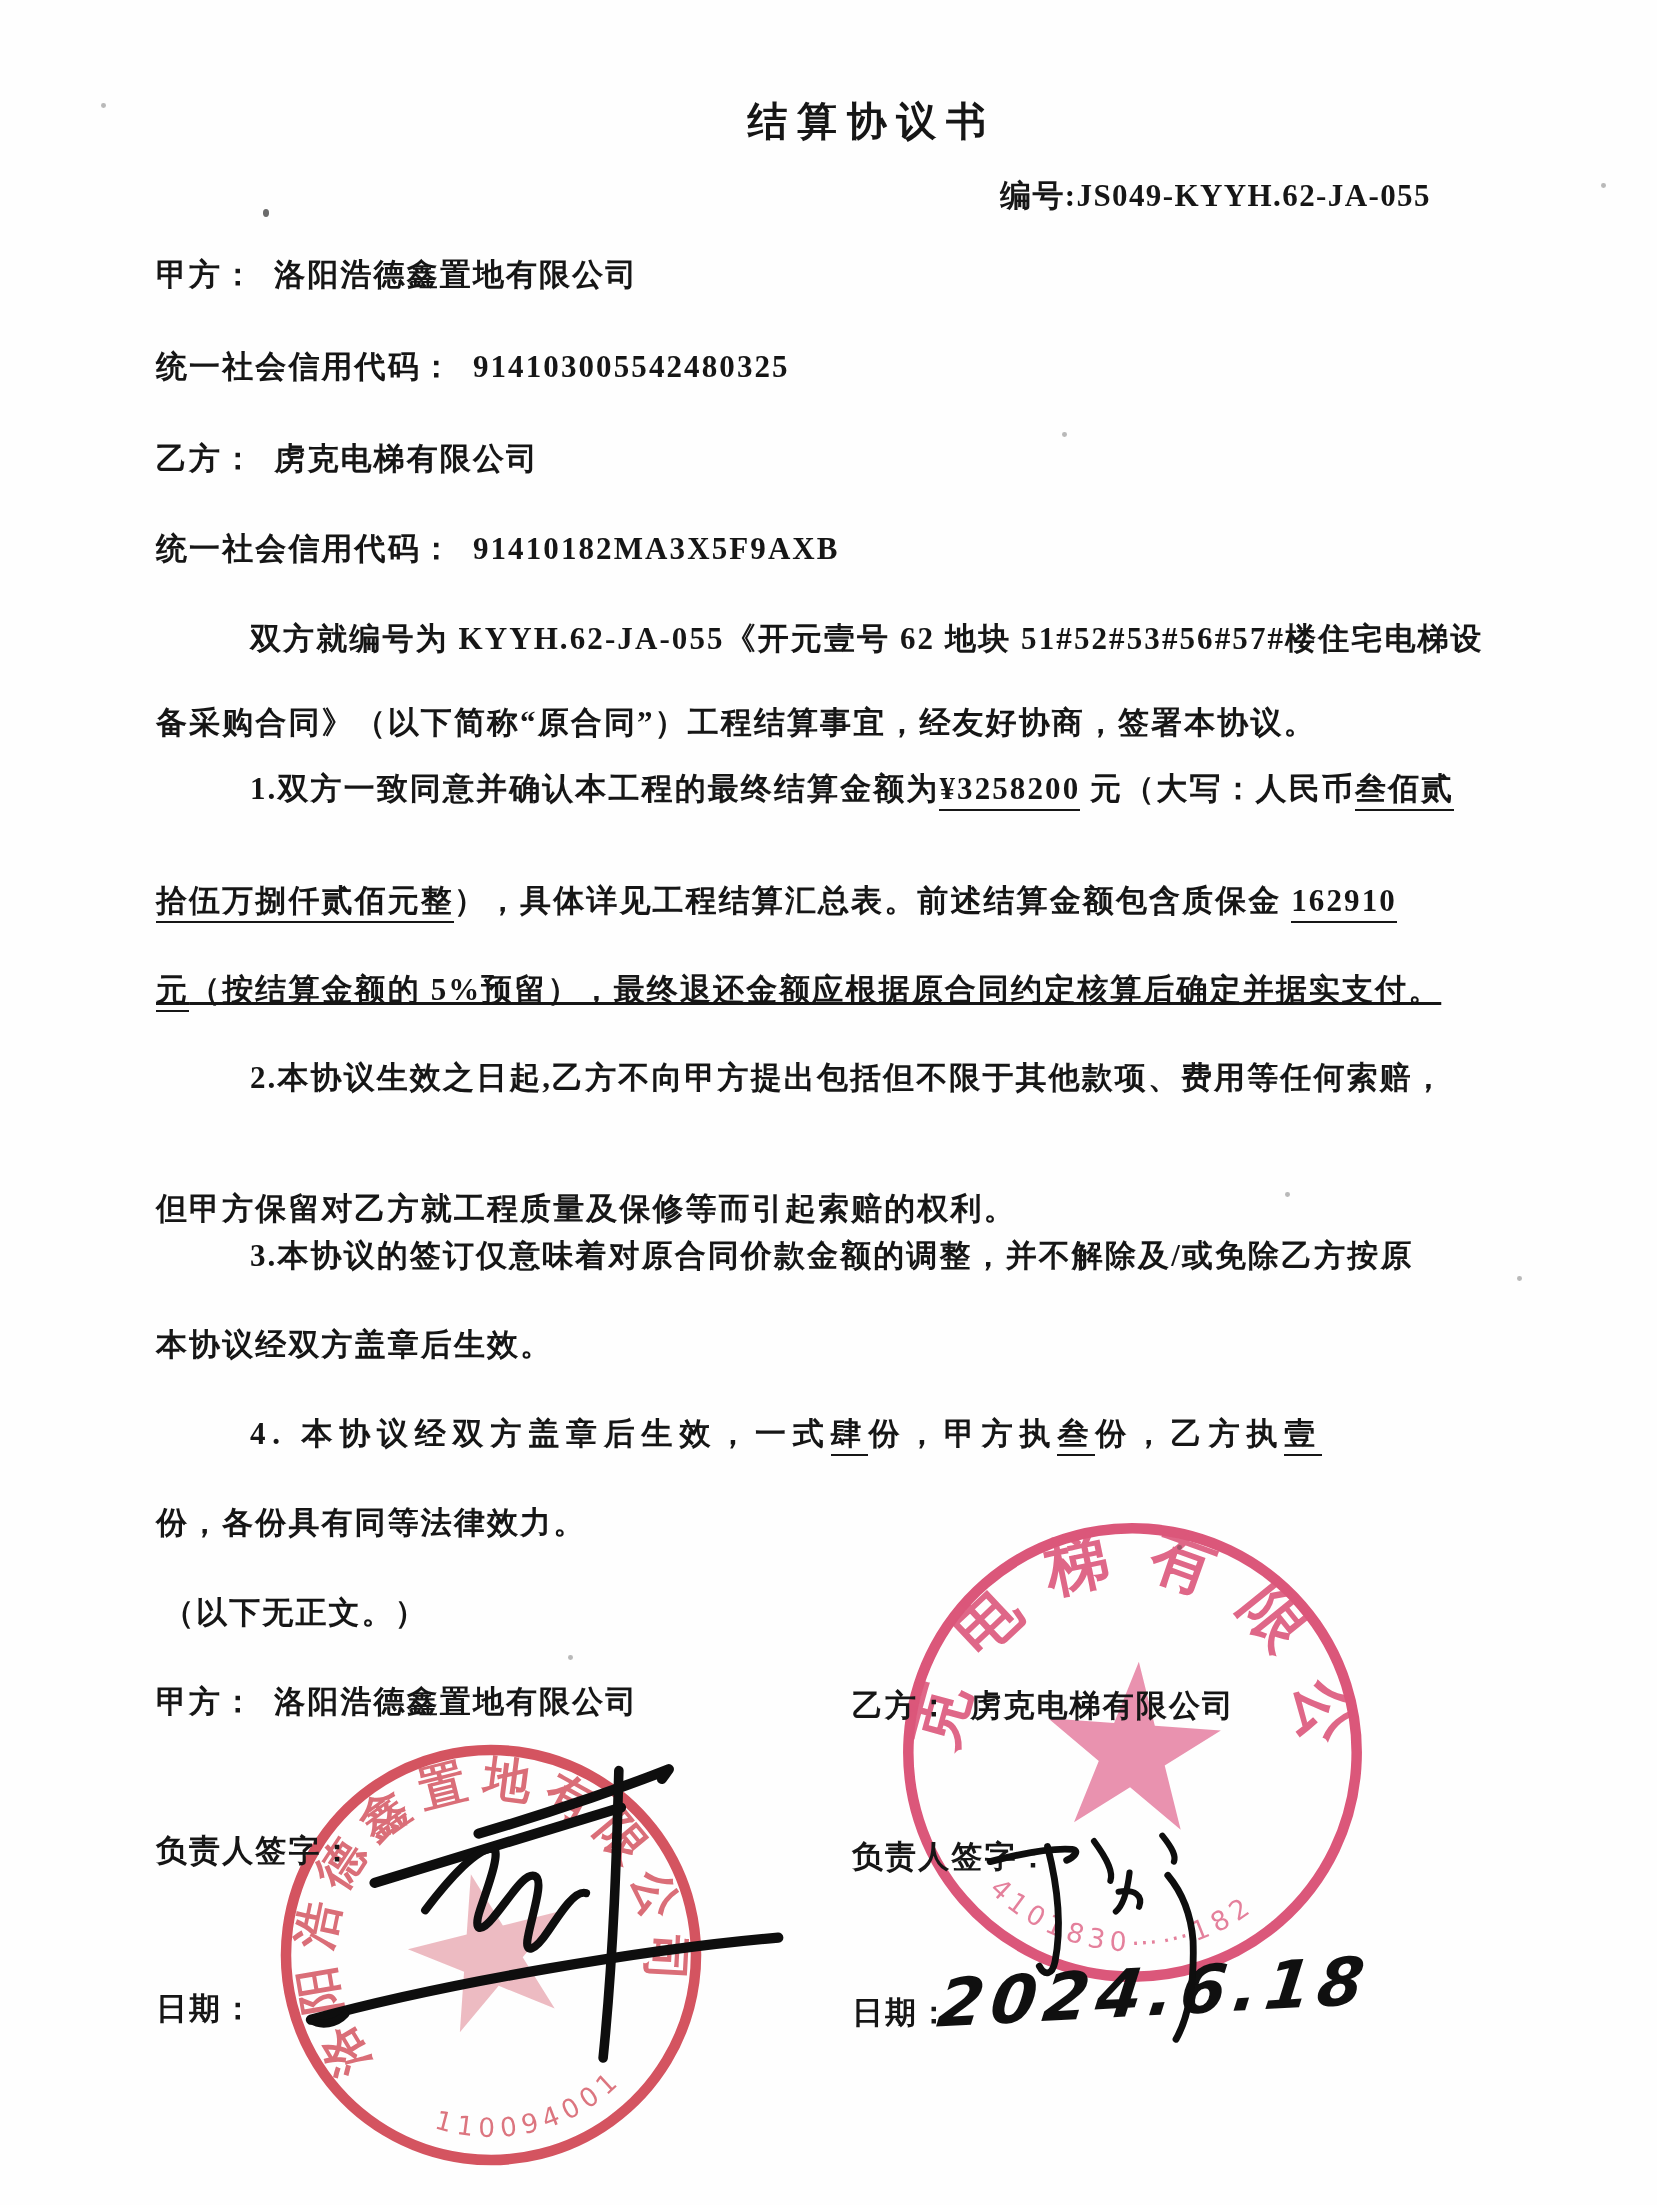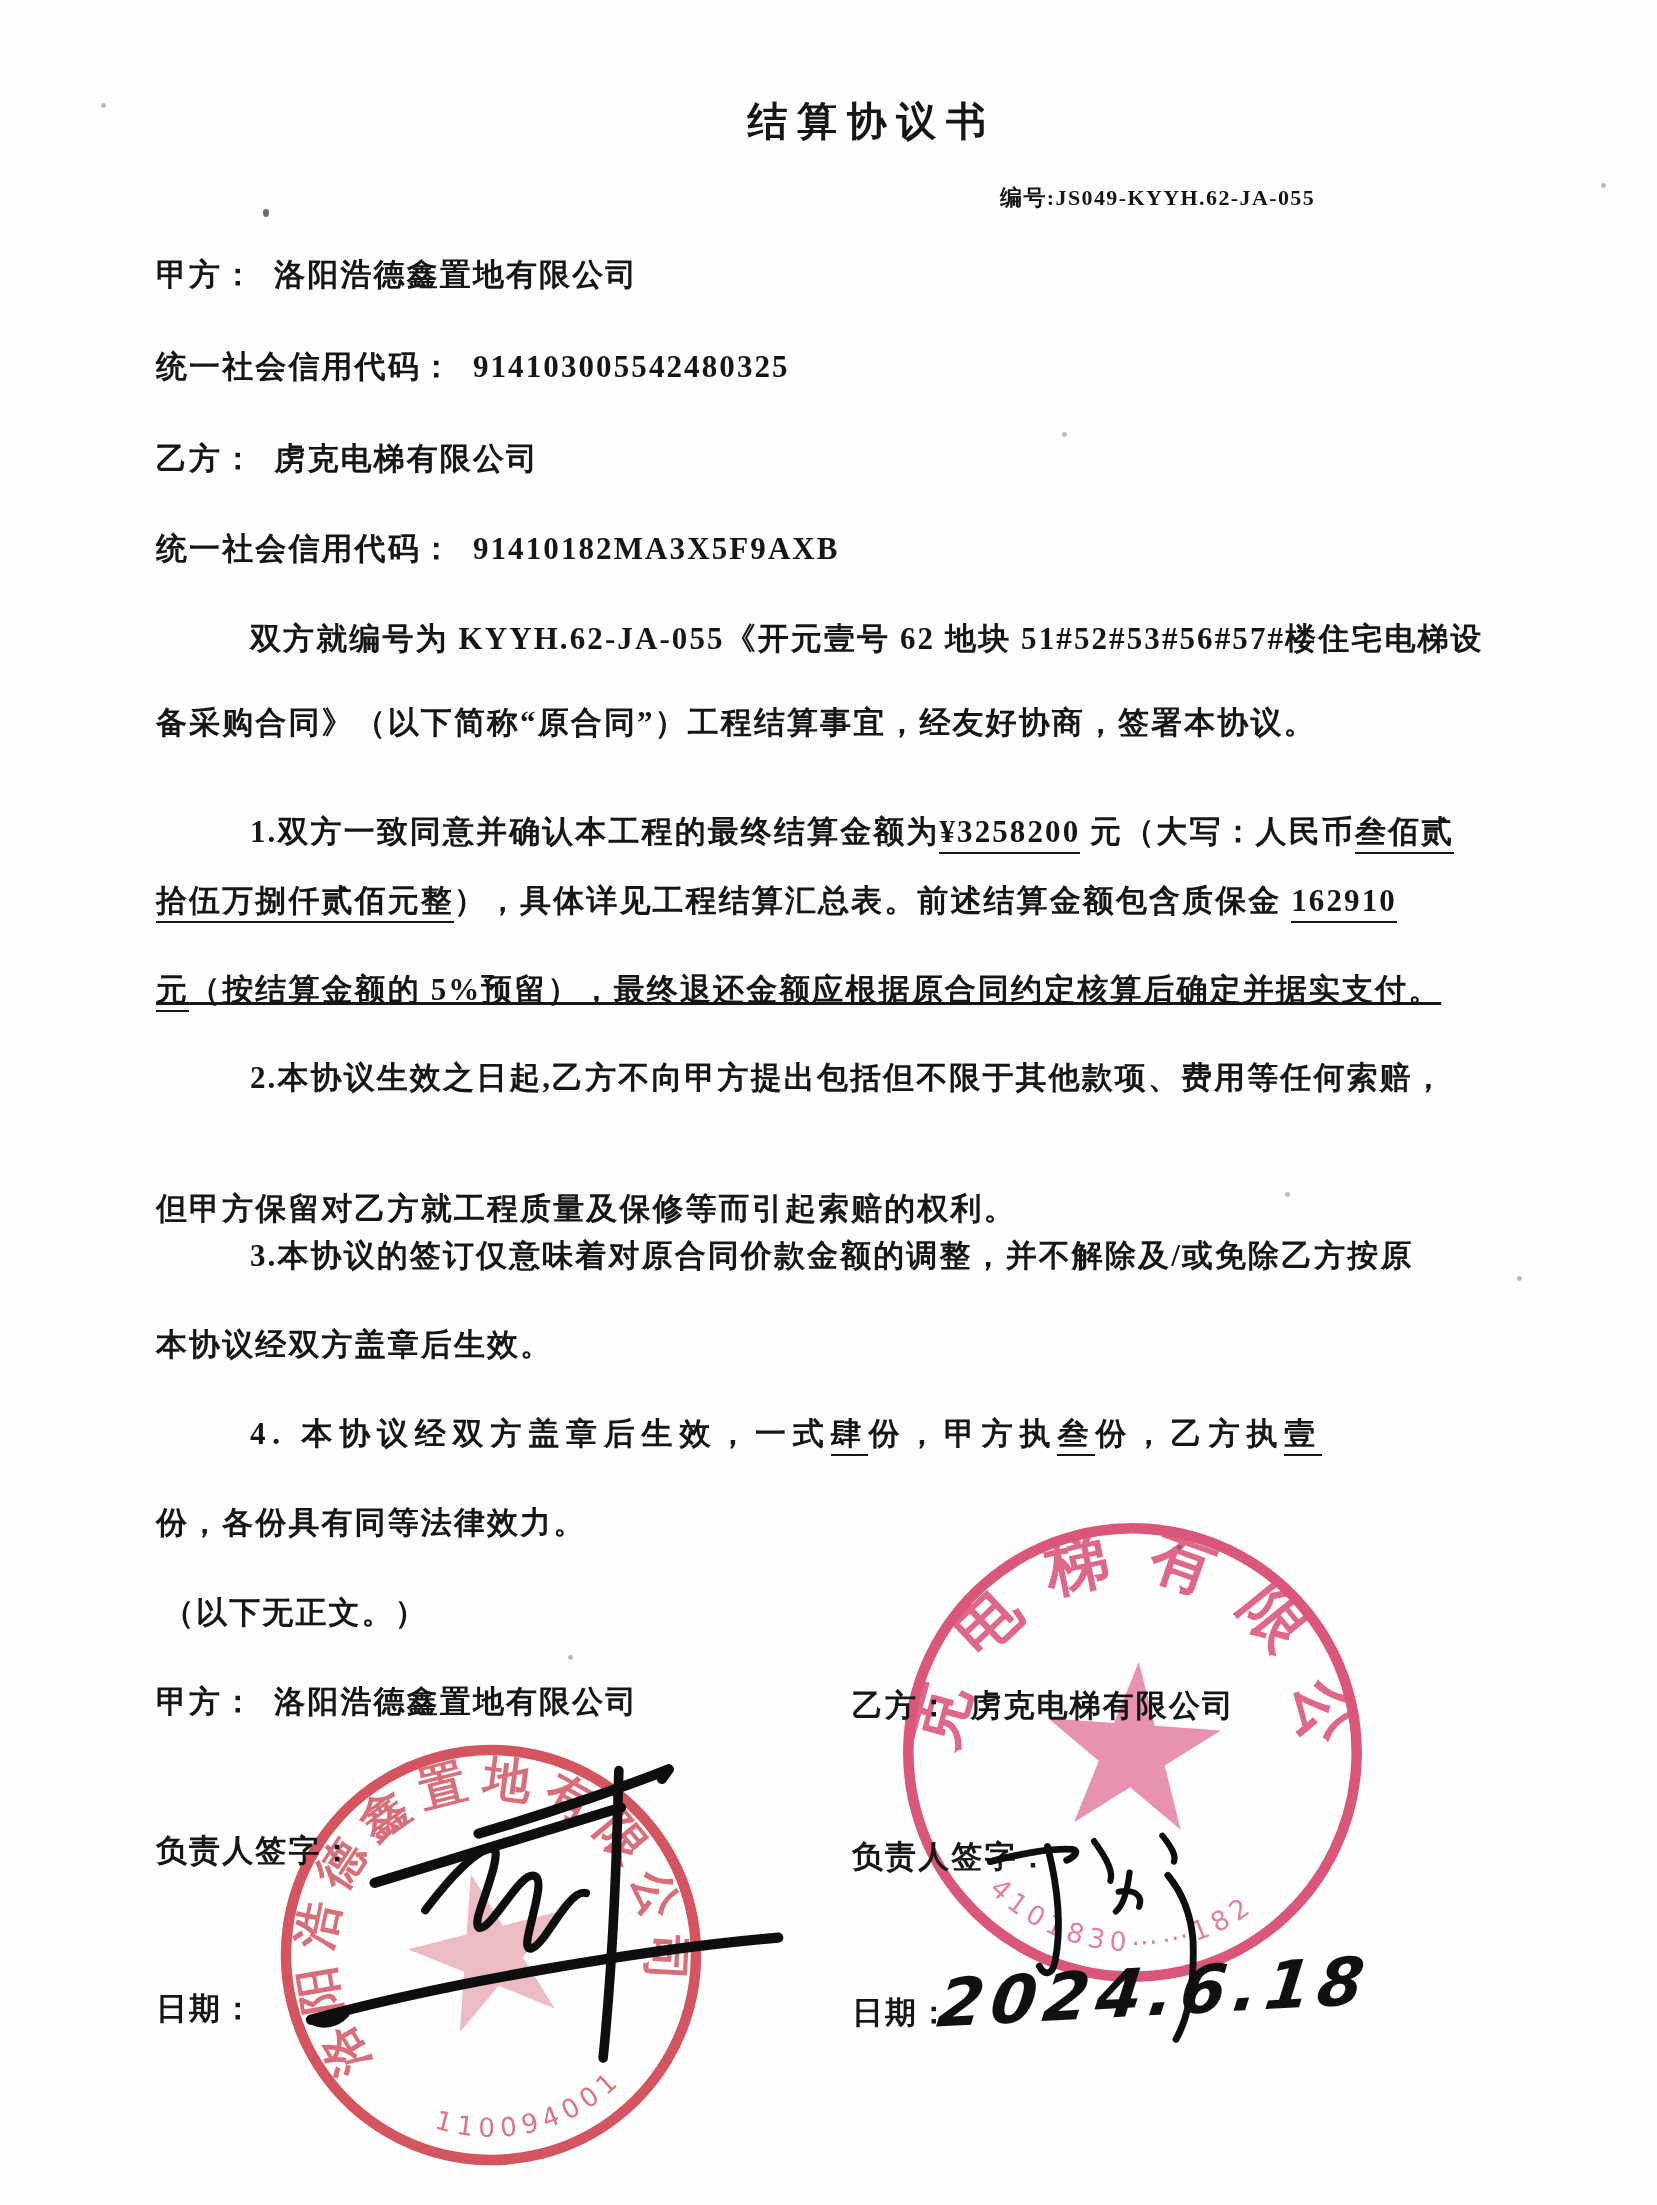--- a/index.html
+++ b/index.html
@@ -15,22 +15,22 @@
   .abs{position:absolute;}
   .doc-title{
     left:0;top:94px;width:100%;
     text-align:center;
     font-size:40px;font-weight:700;
     letter-spacing:9.6px;
     white-space:nowrap;
     padding-left:43px;
   }
   .doc-number{
-    left:1000px;top:183px;
-    font-size:22px;font-weight:600;
+    left:1000px;top:175px;
+    font-size:31px;font-weight:600;
     letter-spacing:1.4px;white-space:nowrap;
   }
   .body-line{
     left:156px;width:1346px;
     font-size:31px;font-weight:600;
     letter-spacing:2.1px;
     white-space:nowrap;
   }
   .indent{padding-left:94px;}
   .spread{letter-spacing:6.8px;}
@@ -103,21 +103,21 @@
 
   <div class="abs body-line" style="top:346px;"><span class="label-gap">统一社会信用代码：</span><span>914103005542480325</span></div>
 
   <div class="abs body-line" style="top:438px;"><span class="label-gap">乙方：</span><span>虏克电梯有限公司</span></div>
 
   <div class="abs body-line" style="top:528px;"><span class="label-gap">统一社会信用代码：</span><span>91410182MA3X5F9AXB</span></div>
 
   <div class="abs body-line indent" style="top:618px;"><span>双方就编号为 KYYH.62-JA-055《开元壹号 62 地块 51#52#53#56#57#楼住宅电梯设</span></div>
   <div class="abs body-line" style="top:702px;"><span>备采购合同》（以下简称“原合同”）工程结算事宜，经友好协商，签署本协议。</span></div>
 
-  <div class="abs body-line indent" style="top:811px;"><span>1.双方一致同意并确认本工程的最终结算金额为</span><span class="u">¥3258200</span><span> 元（大写：人民币</span><span class="u">叁佰贰</span></div>
+  <div class="abs body-line indent" style="top:768px;"><span>1.双方一致同意并确认本工程的最终结算金额为</span><span class="u">¥3258200</span><span> 元（大写：人民币</span><span class="u">叁佰贰</span></div>
   <div class="abs body-line" style="top:880px;"><span class="u">拾伍万捌仟贰佰元整</span><span>），具体详见工程结算汇总表。前述结算金额包含质保金 </span><span class="u">162910</span></div>
   <div class="abs body-line" style="top:969px;text-decoration:underline;"><span class="u">元</span><span>（按结算金额的 5%预留），最终退还金额应根据原合同约定核算后确定并据实支付。</span></div>
 
   <div class="abs body-line indent" style="top:1057px;"><span>2.本协议生效之日起,乙方不向甲方提出包括但不限于其他款项、费用等任何索赔，</span></div>
   <div class="abs body-line" style="top:1188px;"><span>但甲方保留对乙方就工程质量及保修等而引起索赔的权利。</span></div>
 
   <div class="abs body-line indent" style="top:1235px;"><span>3.本协议的签订仅意味着对原合同价款金额的调整，并不解除及/或免除乙方按原</span></div>
   <div class="abs body-line" style="top:1324px;"><span>本协议经双方盖章后生效。</span></div>
 
   <div class="abs body-line indent spread" style="top:1413px;"><span>4. 本协议经双方盖章后生效，一式</span><span class="u">肆</span><span>份，甲方执</span><span class="u">叁</span><span>份，乙方执</span><span class="u">壹</span></div>

